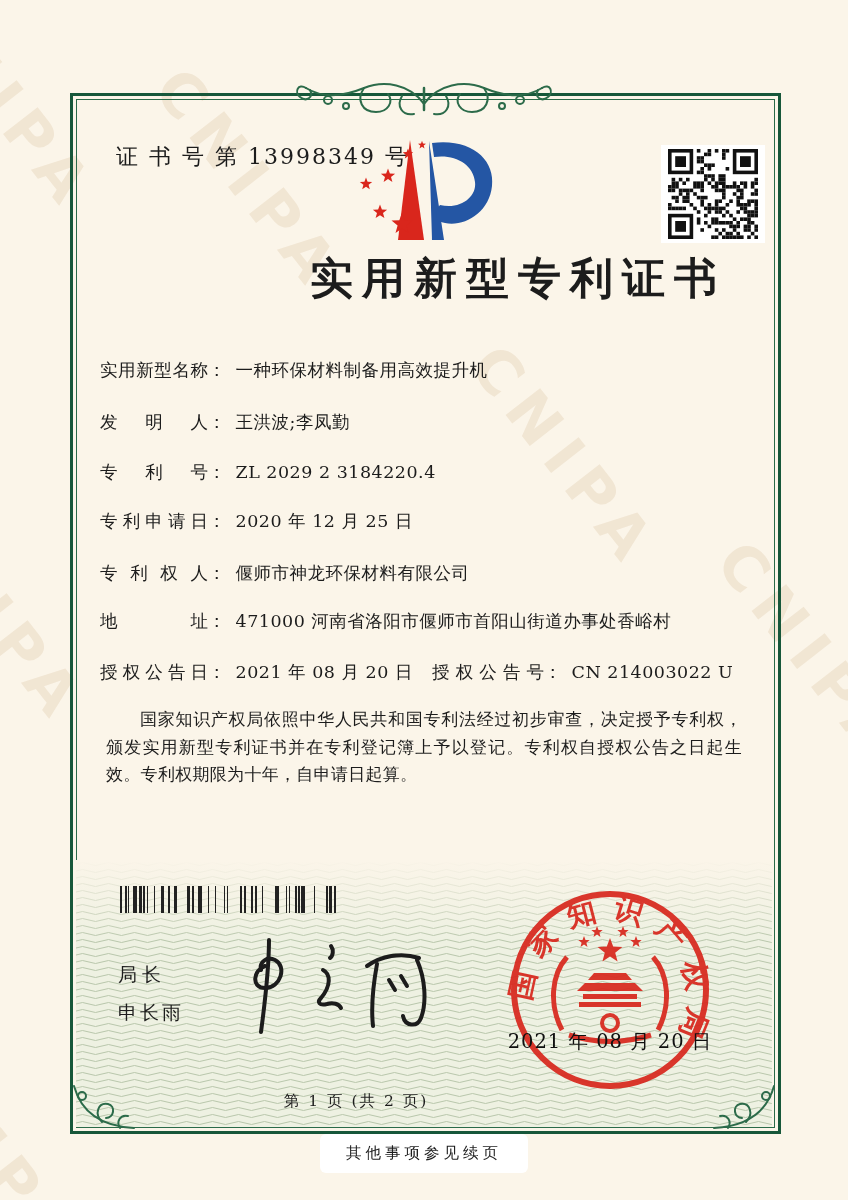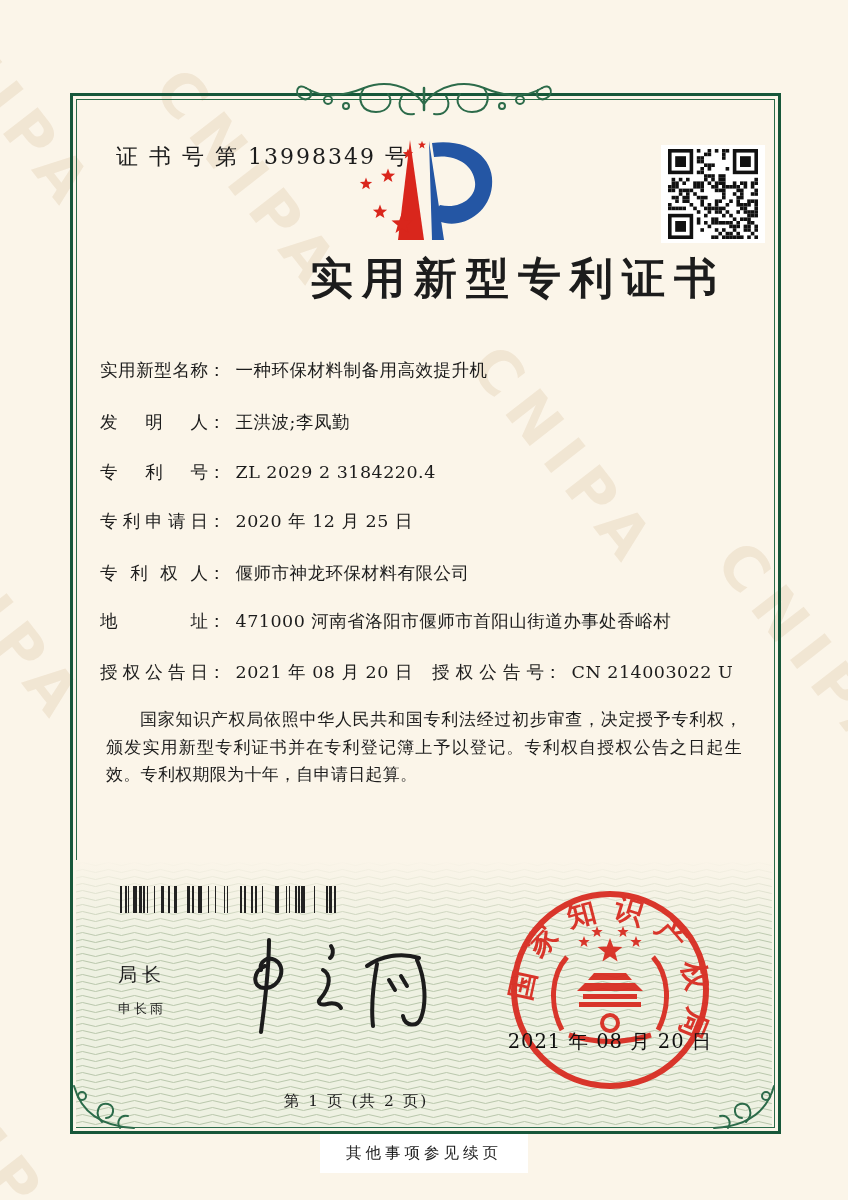--- a/index.html
+++ b/index.html
@@ -31,31 +31,31 @@
   .flabel{display:inline-block;width:108px;text-align:justify;text-align-last:justify;vertical-align:top;}
   .fcolon{display:inline-block;margin:0 10px 0 0;}
   .fval{letter-spacing:.5px;}
   .grant2{position:absolute;left:332px;top:0;}
 
   .bodytxt{position:absolute;left:100px;top:700px;width:648px;z-index:3;}
   .bodytxt p{margin:6px;font-size:17px;line-height:1.62;text-indent:2em;letter-spacing:.3px;text-align:justify;}
 
   .barcode{position:absolute;left:120px;top:886px;z-index:4;}
   .sig-title{position:absolute;left:118px;top:962px;font-size:19px;letter-spacing:5px;z-index:4;}
-  .sig-name{position:absolute;left:118px;top:1000px;font-size:13px;letter-spacing:3px;z-index:4;}
+  .sig-name{position:absolute;left:118px;top:1000px;font-size:19px;letter-spacing:3px;z-index:4;}
   .sig-script{position:absolute;left:235px;top:936px;z-index:4;}
 
   .seal{position:absolute;left:505px;top:885px;z-index:4;opacity:.93;}
   .seal-date{position:absolute;left:500px;top:1028px;width:220px;text-align:center;
              font-size:19.5px;letter-spacing:1px;color:#101010;z-index:5;}
 
   .pageinfo{position:absolute;left:70px;top:1091px;width:572px;text-align:center;
             font-size:15.5px;letter-spacing:2px;z-index:4;}
   .note{position:absolute;left:50%;transform:translateX(-50%);top:1134px;background:#ffffff;
-        padding:9px 26px;font-size:15.5px;letter-spacing:4px;z-index:4;white-space:nowrap;}
+        padding:9px 26px;font-size:15.5px;letter-spacing:4px;z-index:4;white-space:nowrap;border-radius:6px;}
 
   .flourish-top{position:absolute;left:292px;top:70px;z-index:3;}
   .flourish-bl{position:absolute;left:72px;top:1084px;z-index:3;}
   .flourish-br{position:absolute;left:712px;top:1084px;z-index:3;transform:scaleX(-1);}
 </style>
 </head>
 <body>
 
 <div id="cert">
 

